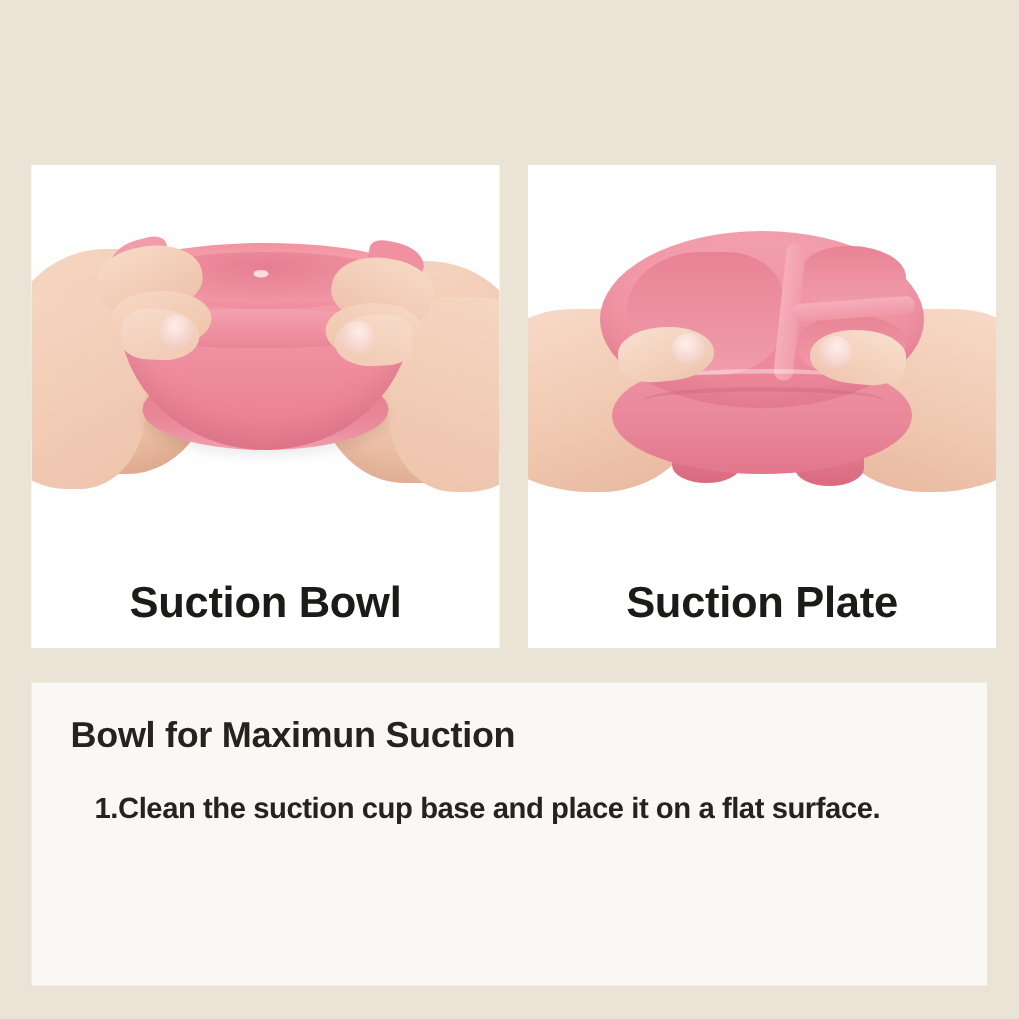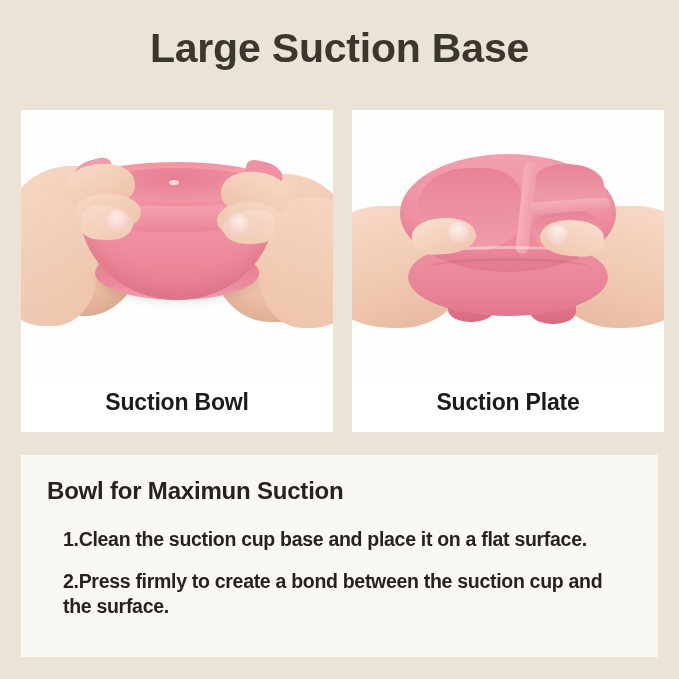--- a/index.html
+++ b/index.html
@@ -64,21 +64,21 @@
     overflow: hidden;
   }
   .panel-caption {
     position: absolute;
     left: 0;
     bottom: 0;
     width: 312px;
     height: 54px;
     line-height: 48px;
     text-align: center;
-    font-size: 23px;
+    font-size: 29px;
     font-weight: bold;
     color: #1d1b18;
     background: #ffffff;
     letter-spacing: -0.2px;
   }
 
   
   .tips {
     position: absolute;
     left: 21px;
@@ -487,21 +487,20 @@
     background: radial-gradient(ellipse at 60% 35%, #fdf0ea 0%, #f2cbc2 80%);
     border-radius: 50%;
     transform: rotate(-12deg);
   }
 </style>
 </head>
 <body>
 
 <div class="page">
 
-  <div class="title">Large Suction Base</div>
 
   <div class="panels">
 
     <div class="panel">
       <div class="photo">
         <div class="scene">
           <div class="hand hand-l"></div>
           <div class="hand-l-palm"></div>
           <div class="hand hand-r"></div>
           <div class="hand-r-palm"></div>
@@ -556,16 +555,15 @@
         </div>
       </div>
       <div class="panel-caption">Suction Plate</div>
     </div>
 
   </div>
 
   <div class="tips">
     <div class="tips-heading">Bowl for Maximun Suction</div>
     <p class="tips-line">1.Clean the suction cup base and place it on a flat surface.</p>
-    <p class="tips-line">2.Press firmly to create a bond between the suction cup and the surface.</p>
   </div>
 
 </div>
 
 </body></html>

